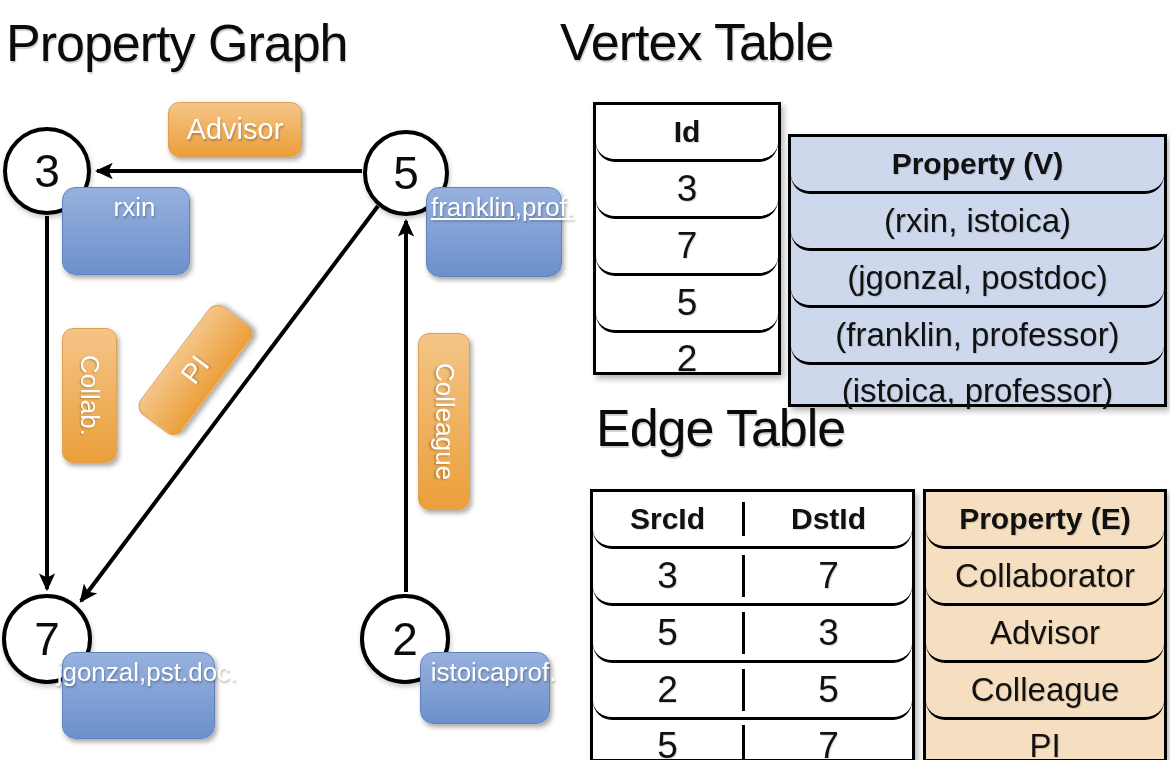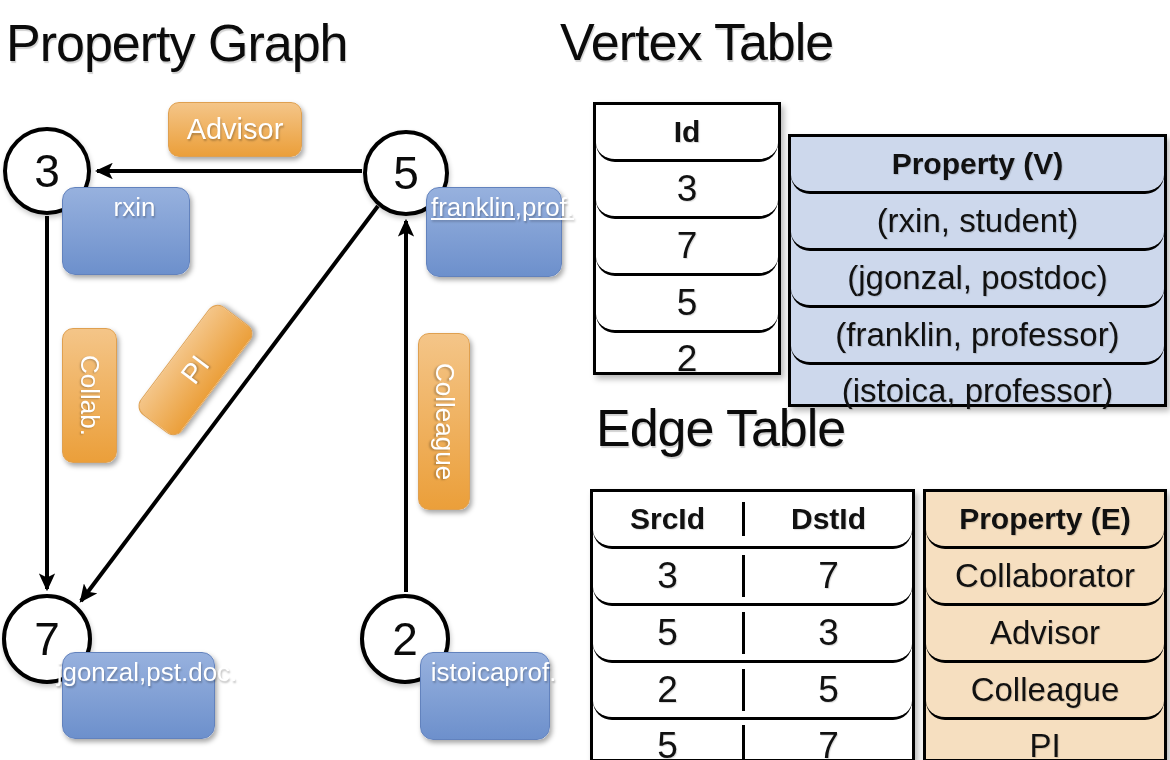--- a/index.html
+++ b/index.html
@@ -38,21 +38,21 @@
     background:linear-gradient(180deg,var(--blue-box-top,#97b1de) 0%,var(--blue-box-bottom,#6d90cc) 100%);
     border:1px solid var(--blue-box-border,#6282bd);
     box-shadow:2px 3px 5px rgba(0,0,0,0.35);
     color:var(--box-text,#fff);font-size:26px;line-height:1.5;
     display:flex;flex-direction:row;justify-content:center;
     padding-left:17px;text-shadow:1px 1.5px 2px rgba(0,0,0,0.25);
   }
   .b-rxin{left:62px;top:187px;width:128px;height:88px;}
   .b-franklin{left:426px;top:187px;width:136px;height:90px;text-decoration:underline;}
   .b-jgonzal{left:62px;top:652px;width:153px;height:87px;}
-  .b-istoica{left:420px;top:652px;width:130px;height:88px;}
+  .b-istoica{left:420px;top:652px;width:130px;height:72px;}
 
   .ebox{
     position:absolute;border-radius:11px;box-sizing:border-box;
     background:linear-gradient(180deg,var(--orange-box-top,#f4c588) 0%,var(--orange-box-bottom,#eb9f3a) 100%);
     border:1px solid var(--orange-box-border,#dfa050);
     box-shadow:2px 3px 5px rgba(0,0,0,0.35);
     color:var(--box-text,#fff);
     display:flex;align-items:center;justify-content:center;
     text-shadow:1px 1.5px 2px rgba(0,0,0,0.25);
   }
@@ -154,21 +154,21 @@
 
 <div id="vt-id" class="subtable">
   <div class="trow th">Id</div>
   <div class="trow num">3</div>
   <div class="trow num">7</div>
   <div class="trow num">5</div>
   <div class="trow num">2</div>
 </div>
 <div id="vt-prop" class="subtable fill-v">
   <div class="trow th">Property (V)</div>
-  <div class="trow">(rxin, student)</div>
+  <div class="trow">(rxin, istoica)</div>
   <div class="trow">(jgonzal, postdoc)</div>
   <div class="trow">(franklin, professor)</div>
   <div class="trow">(istoica, professor)</div>
 </div>
 
 <div id="et-src" class="subtable">
   <div class="trow erow">
     <div class="ecell c1 th">SrcId</div>
     <div class="ecell c2 th">DstId</div>
   </div>

